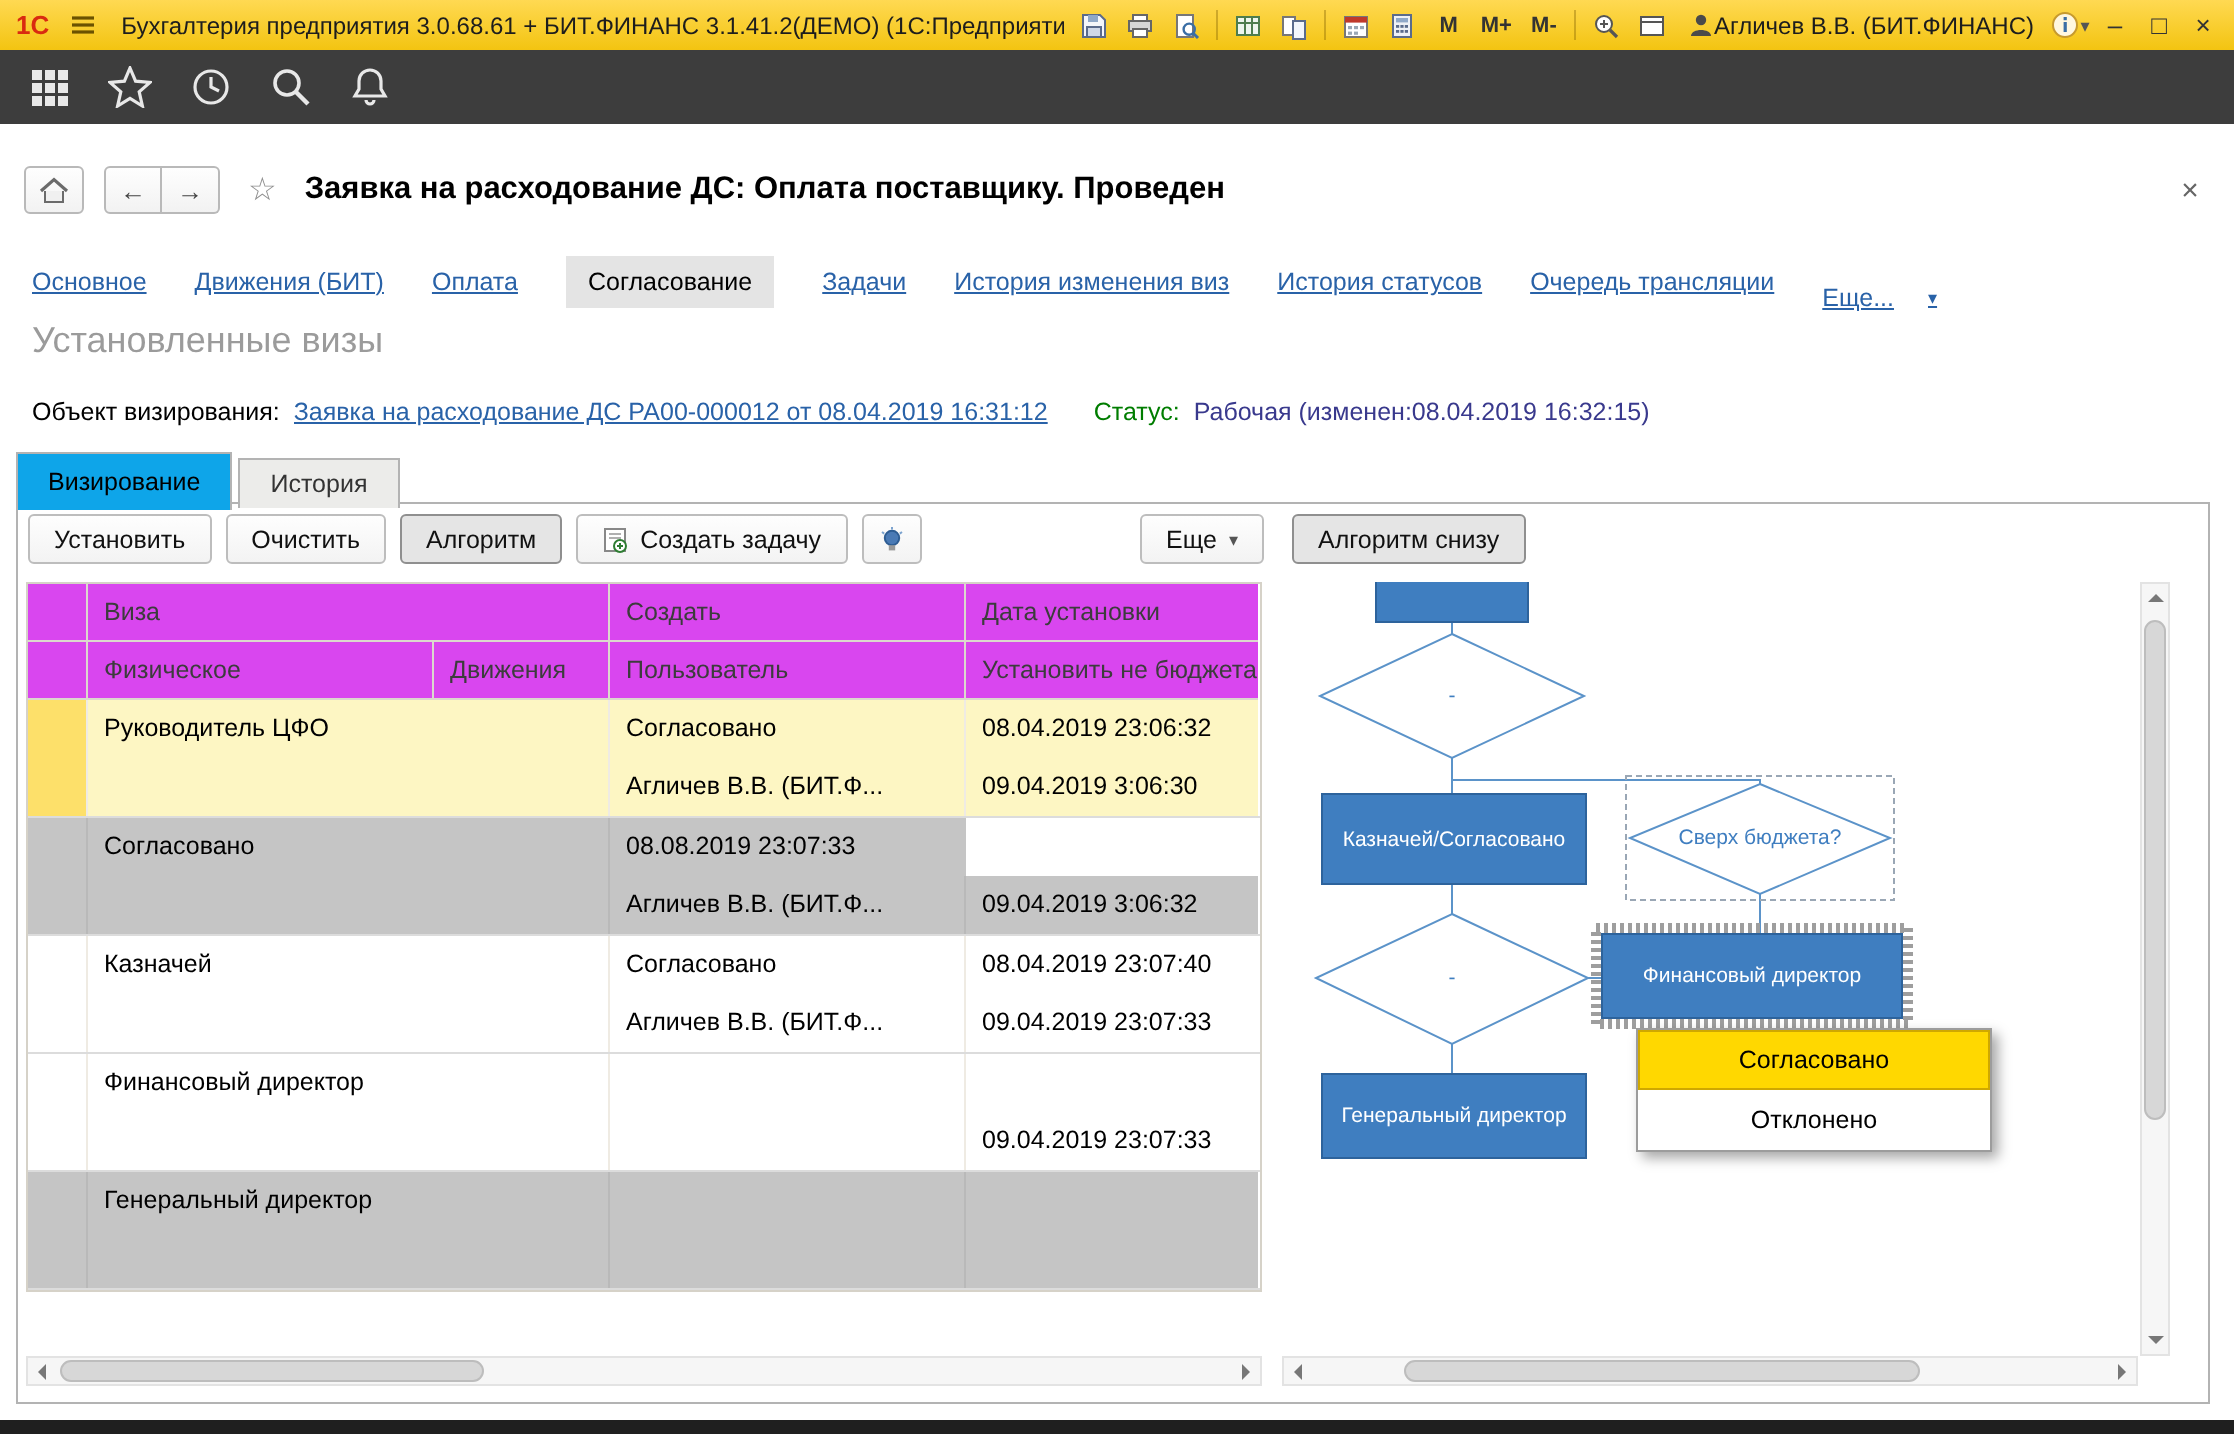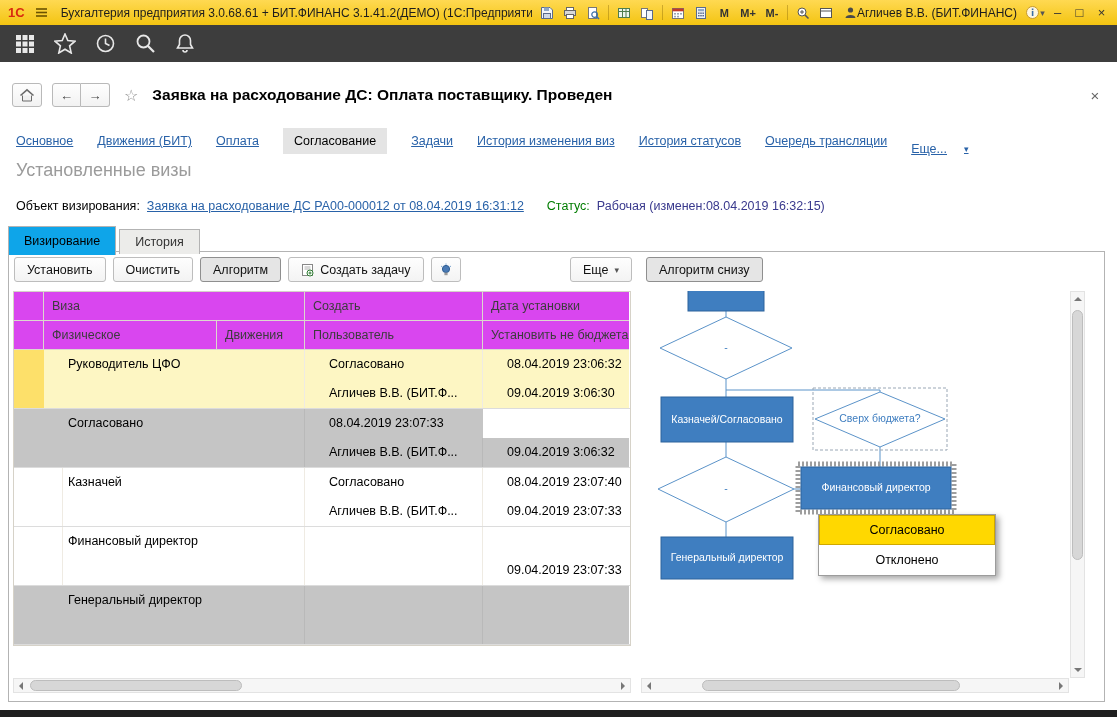--- a/index.html
+++ b/index.html
@@ -80,21 +80,21 @@
   
   .vtable { position:absolute; left:4px; top:39px; width:618px;
     border:1px solid #d6d2c8; background:#fff; font-size:12.5px; }
   .hr1 { display:grid; grid-template-columns:30px 261px 178px 146px; }
   .hr2 { display:grid; grid-template-columns:30px 173px 88px 178px 146px; }
   .hcell { height:29px; line-height:28px; padding:0 8px; background:#d946ef;
     border-right:1px solid #dcd8cd; border-bottom:1px solid #dcd8cd;
     color:#3c3c3c; white-space:nowrap; overflow:hidden; }
   .hcell:last-child { border-right:none; }
   .trow { display:grid; grid-template-columns:30px 261px 178px 146px; }
-  .cell { height:29px; line-height:28px; padding:0 24px; white-space:nowrap;
+  .cell { height:29px; line-height:28px; padding:0 8px; white-space:nowrap;
     overflow:hidden; border-right:1px solid #efebe3; }
   .cell:last-child { border-right:none; }
   .tg { border-bottom:1px solid #dcdcdc; }
   .tg.current .cell { background:#fdf6c3; }
   .tg.current .cell.st { background:#fde06a; }
   .tg.selected .cell { background:#c5c5c5; border-right-color:#b9b9b9; }
 
   
   .hscroll { position:absolute; height:15px; background:#f6f6f6; border:1px solid #e3e3e3; }
   .vscroll { position:absolute; width:15px; background:#f6f6f6; border:1px solid #e3e3e3; }
@@ -389,21 +389,21 @@
           <div class="cell"></div>
           <div class="cell">Агличев В.В. (БИТ.Ф...</div>
           <div class="cell">09.04.2019 3:06:30</div>
         </div>
       </div>
 
       <div class="tg selected">
         <div class="trow">
           <div class="cell st"></div>
           <div class="cell">Согласовано</div>
-          <div class="cell">08.04.2019 23:07:33</div>
+          <div class="cell">08.08.2019 23:07:33</div>
         </div>
         <div class="trow">
           <div class="cell st"></div>
           <div class="cell"></div>
           <div class="cell">Агличев В.В. (БИТ.Ф...</div>
           <div class="cell">09.04.2019 3:06:32</div>
         </div>
       </div>
 
       <div class="tg">

